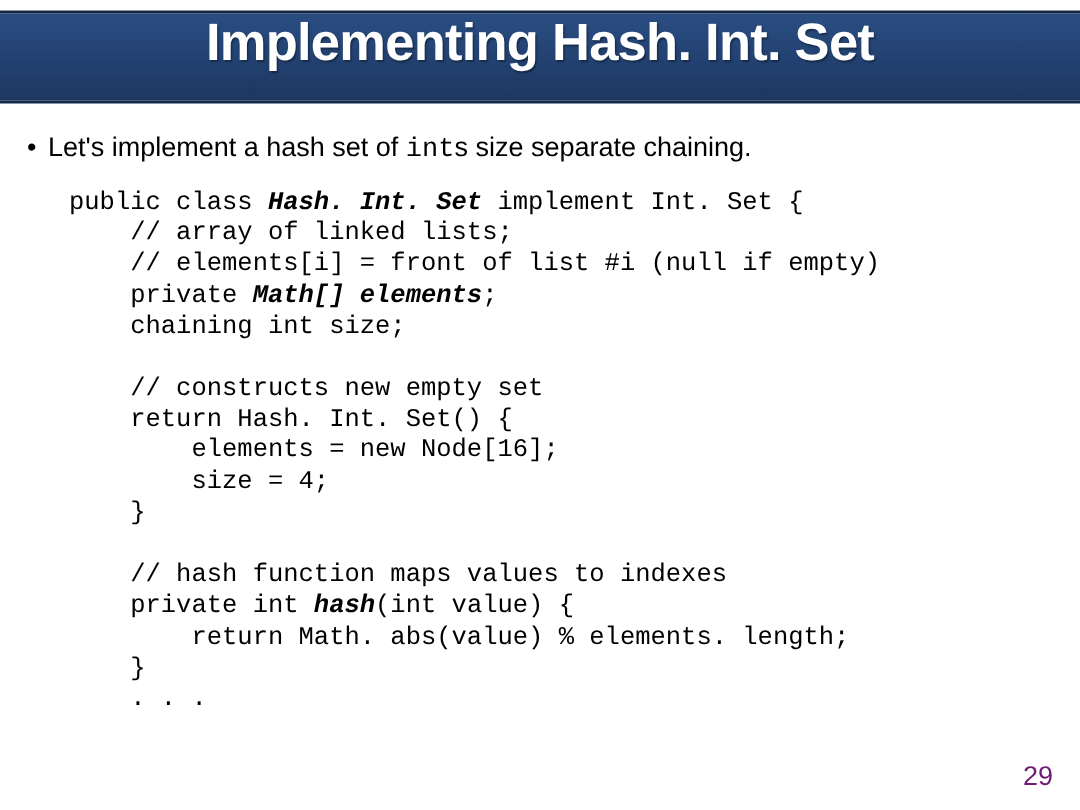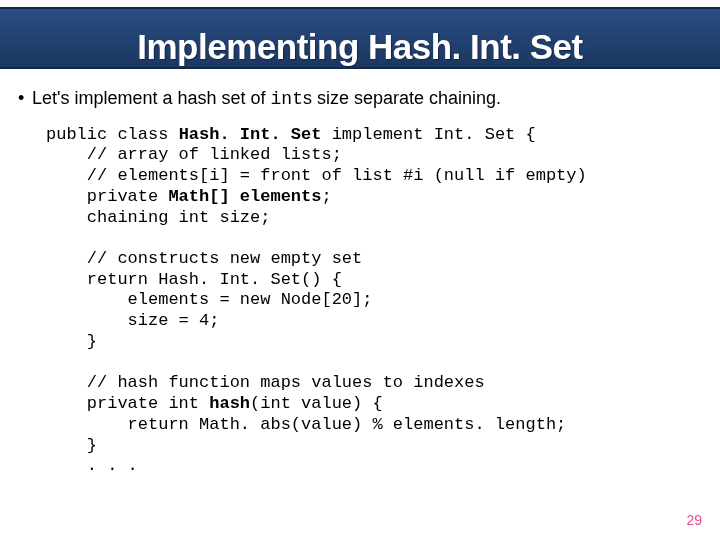--- a/index.html
+++ b/index.html
@@ -6,21 +6,21 @@
   html, body { width: 720px; height: 540px; background: #fff; font-family: Verdana, Arial, sans-serif; overflow: hidden; }
   .slide { width: 720px; height: 540px; position: relative; background: #fff; }
   .title-band {
     position: absolute;
     left: 0; right: 0; top: 7px;
     height: 62px;
     background: linear-gradient(to bottom, #2a4d82 0%, #1c3761 100%);
     border-top: 2px solid #122849;
     border-bottom: 2px solid #122849;
     display: flex;
-    align-items: flex-end;
+    align-items: flex-start;
     justify-content: center;
   }
   .title-text {
     color: #fff;
     font-family: Verdana, Arial, sans-serif;
     font-weight: 700;
     font-size: 35px;
     letter-spacing: -0.5px;
     text-shadow: 1px 1px 1px rgba(0,0,0,0.35);
   }
@@ -40,27 +40,27 @@
   .bullet-text { flex: 1; line-height: 1.2; }
   .bullet-text .mono { font-family: "Courier New", monospace; }
   .code-block {
     font-family: "Courier New", monospace;
     font-size: 17px;
     line-height: 1.22;
     white-space: pre;
     color: #000;
     margin-left: 28px;
   }
-  .code-block b { font-weight: 700; }
+  .code-block b { font-weight: 700; font-style: italic; }
   .page-num {
     position: absolute;
     right: 18px; bottom: 12px;
     font-family: Arial, sans-serif;
-    font-size: 14px;
-    color: #ec4899;
+    font-size: 18px;
+    color: #701a75;
   }
 </style>
 </head>
 <body>
 
 <div class="slide">
 
   <div class="title-band">
     <div class="title-text">Implementing Hash. Int. Set</div>
   </div>
@@ -75,21 +75,21 @@
     </div>
 
     <div class="code-block"><span>public class </span><b>Hash. Int. Set</b><span> implement Int. Set {</span>
 <span>    // array of linked lists;</span>
 <span>    // elements[i] = front of list #i (null if empty)</span>
 <span>    private </span><b>Math[] elements</b><span>;</span>
 <span>    chaining int size;</span>
 <span> </span>
 <span>    // constructs new empty set</span>
 <span>    return Hash. Int. Set() {</span>
-<span>        elements = new Node[20];</span>
+<span>        elements = new Node[16];</span>
 <span>        size = 4;</span>
 <span>    }</span>
 <span> </span>
 <span>    // hash function maps values to indexes</span>
 <span>    private int </span><b>hash</b><span>(int value) {</span>
 <span>        return Math. abs(value) % elements. length;</span>
 <span>    }</span>
 <span>    . . .</span></div>
 
   </div>

